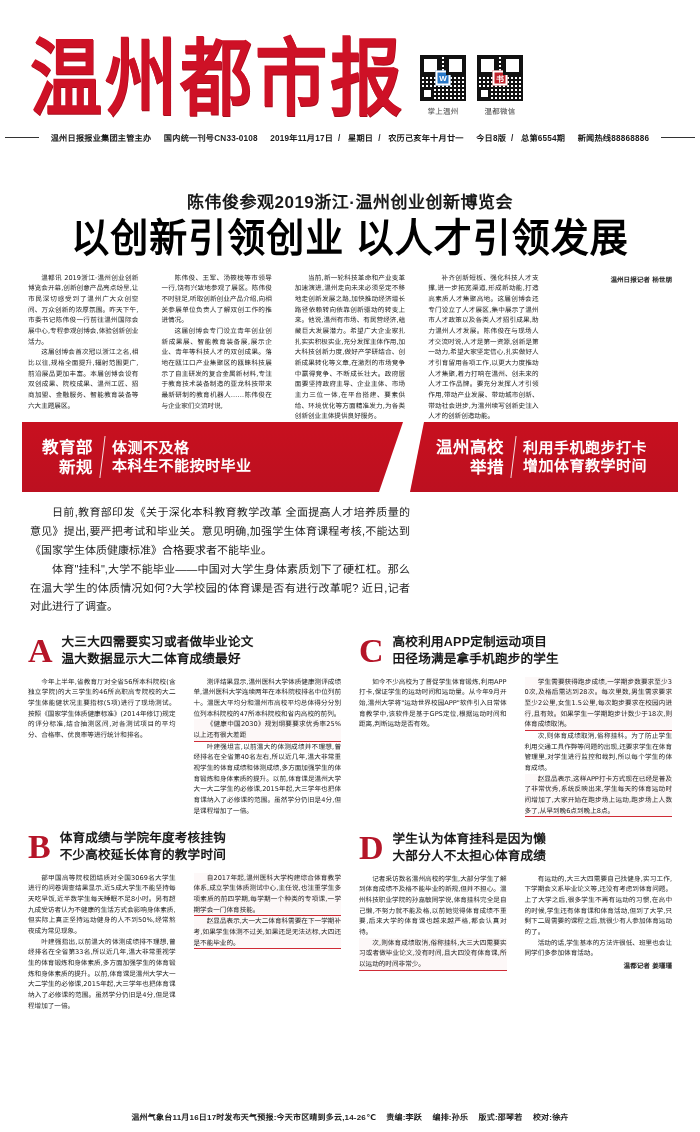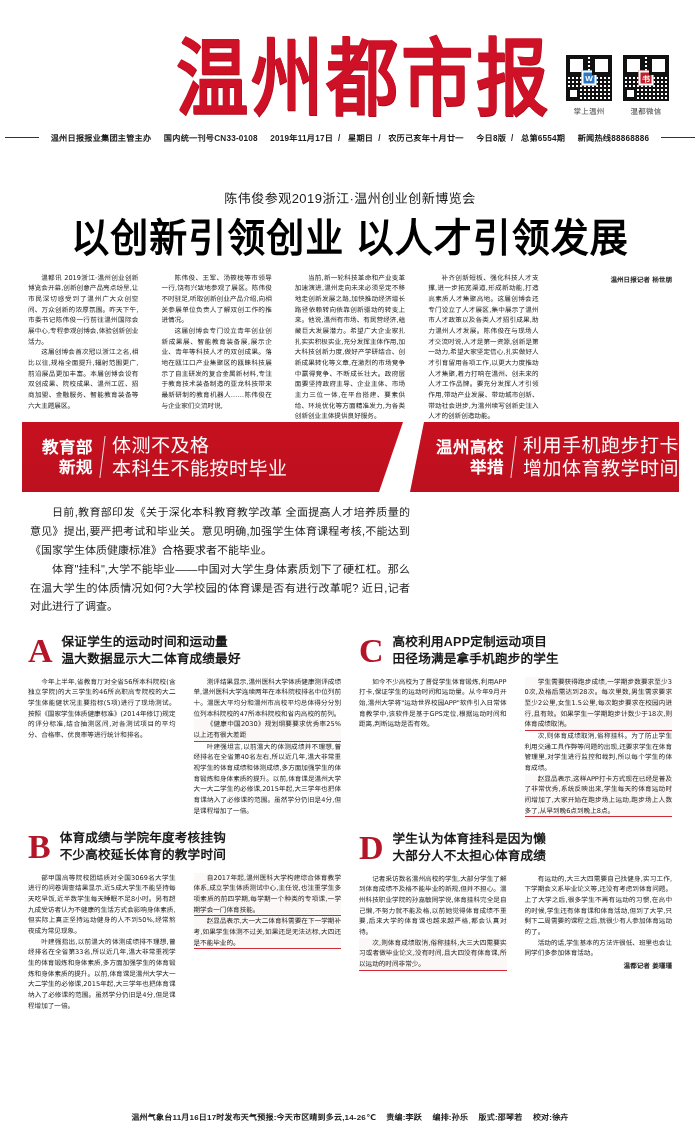--- a/index.html
+++ b/index.html
@@ -24,21 +24,21 @@
   
   .masthead {
     position: relative;
     height: 172px;
     padding-top: 52px;
   }
 
   .masthead-inner {
     display: flex;
     align-items: flex-end;
-    justify-content: flex-end;
+    justify-content: flex-start;
     gap: 14px;
     padding: 0 30px;
   }
 
   .nameplate {
     font-family: "Liberation Serif", "DejaVu Serif", serif;
     font-size: 72px;
     line-height: 0.95;
     font-weight: 700;
     color: #CE1126;
@@ -115,25 +115,25 @@
     letter-spacing: 0.2px;
     white-space: nowrap;
     font-weight: 600;
   }
   .pub-text span { margin: 0 5px; }
 
   
   .lead { padding: 16px 40px 0; text-align: center; }
 
   .kicker {
-    font-size: 13px;
+    font-size: 17px;
     color: #1a1a1a;
     letter-spacing: 0.5px;
-    font-weight: 400;
-    margin-bottom: 10px;
+    font-weight: 700;
+    margin-bottom: 4px;
   }
 
   .lead-title {
     font-family: "Liberation Sans", "DejaVu Sans", sans-serif;
     font-size: 38px;
     font-weight: 700;
     color: #000;
     letter-spacing: 1px;
     line-height: 1.12;
     transform: scaleY(1.05);
@@ -201,22 +201,22 @@
   .banner-divider {
     width: 1px;
     background: rgba(255,255,255,0.85);
     height: 42px;
     margin: 0 9px;
     transform: skewX(-7deg);
   }
 
   .banner-head {
     color: #fff;
-    font-weight: 400;
-    font-size: 19px;
+    font-weight: 700;
+    font-size: 15px;
     line-height: 1.22;
     letter-spacing: 0.5px;
     white-space: nowrap;
   }
   .banner-head .l2 { display: block; }
 
   
   .intro {
     padding: 11px 30px 0;
     font-size: 11px;
@@ -384,21 +384,21 @@
     <p>体育"挂科",大学不能毕业——中国对大学生身体素质划下了硬杠杠。那么在温大学生的体质情况如何?大学校园的体育课是否有进行改革呢? 近日,记者对此进行了调查。</p>
   </section>
 
   <section class="feature">
 
     <div class="feature-half">
 
       <div class="sect-head">
         <div class="sect-letter">A</div>
         <div class="sect-titles">
-          <div>保证学生的运动时间和运动量</div>
+          <div>大三大四需要实习或者做毕业论文</div>
           <div>温大数据显示大二体育成绩最好</div>
         </div>
       </div>
 
       <div class="two-col">
         <div class="cn-text">
           <p>今年上半年,省教育厅对全省56所本科院校(含独立学院)的大三学生的46所高职高专院校的大二学生体能健状况主要指标(5项)进行了现场测试。按照《国家学生体质健康标准》(2014年修订)规定的评分标准,结合抽测区间,对各测试项目的平均分、合格率、优良率等进行统计和排名。</p>
         </div>
         <div class="cn-text">
           <p>测评结果显示,温州医科大学体质健康测评成绩单,温州医科大学连续两年在本科院校排名中位列前十。温医大平均分和温州市高校平均总体得分分别位列本科院校的47所本科院校和省内高校的前列。</p>

